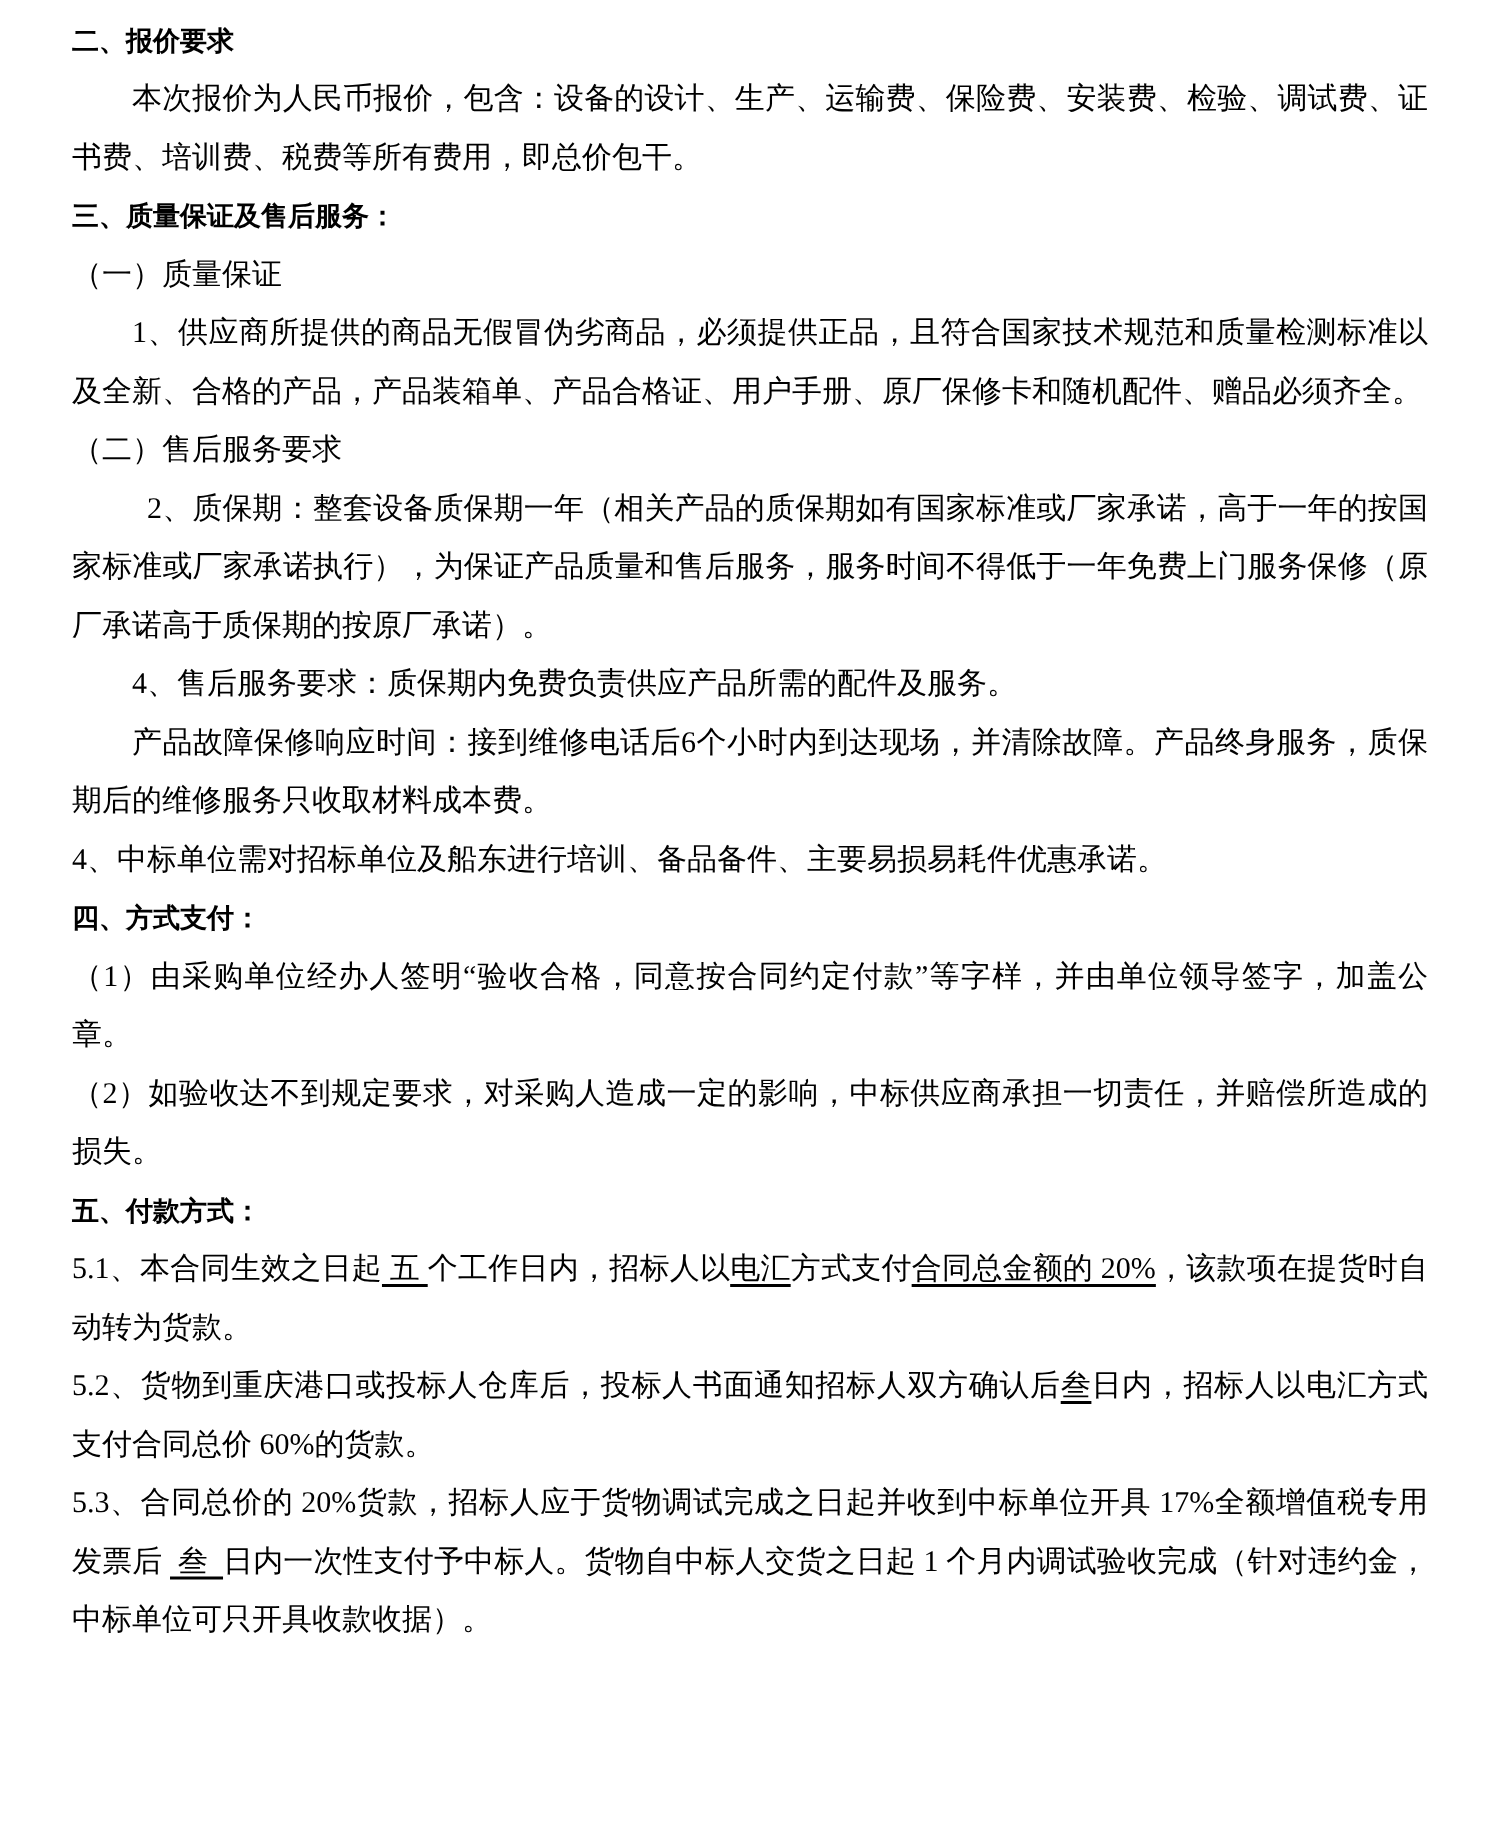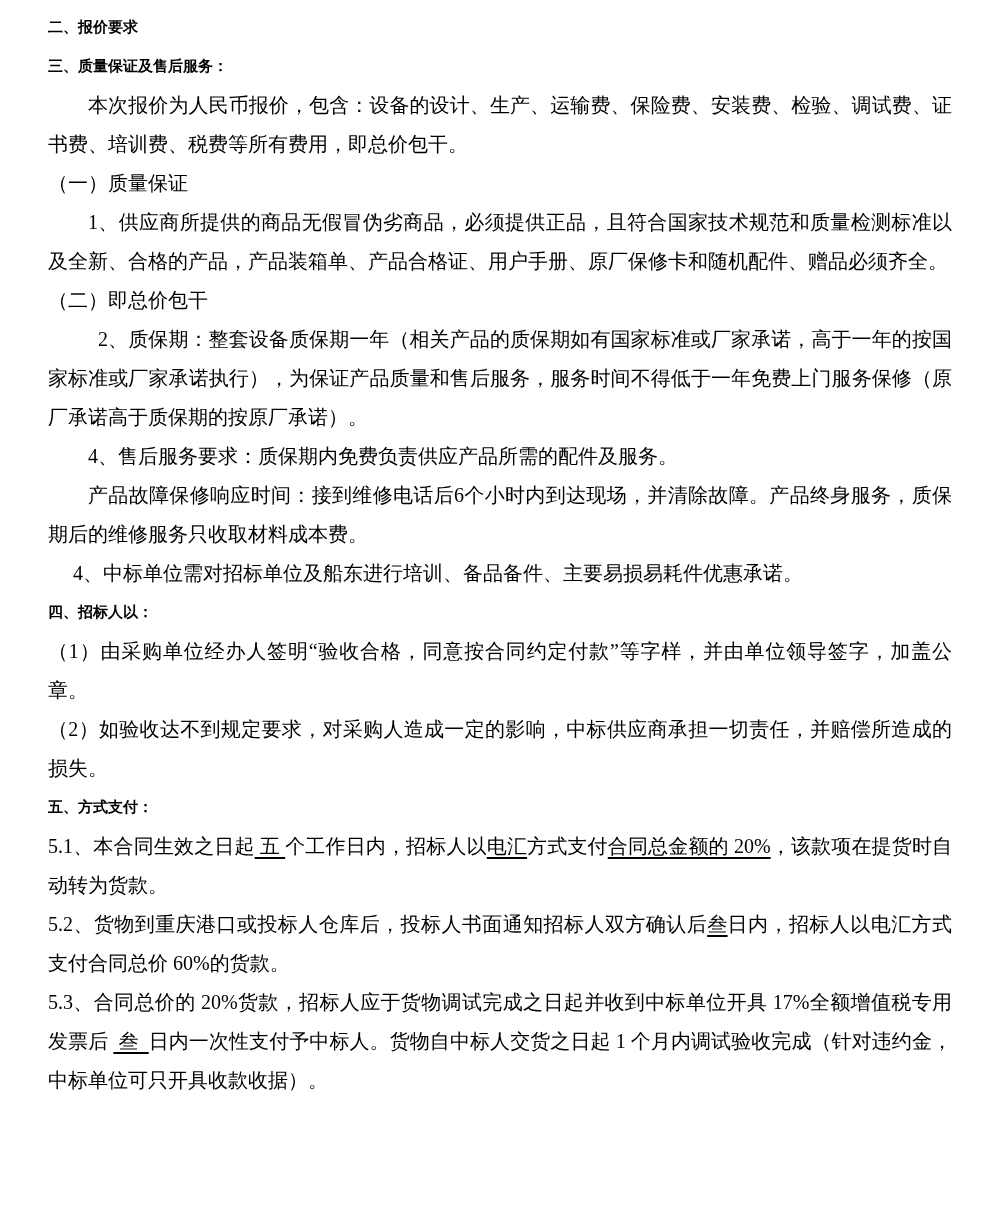--- a/index.html
+++ b/index.html
@@ -20,45 +20,45 @@
   }
   .para {
     margin: 0;
     line-height: 39px;
     text-align: justify;
     text-justify: inter-ideograph;
     word-break: break-all;
   }
   .para.heading {
     font-weight: bold;
-    font-size: 15px;
+    font-size: 18px;
   }
   .seg-bold { font-weight: bold; }
   .seg-underline {
     text-decoration: underline;
     text-decoration-thickness: 1.5px;
     text-underline-offset: 4px;
   }
 </style>
 </head>
 <body>
 
 <div class="page">
   <div>
       <div class="para heading" style="text-indent: 0em;"><span class="seg-bold ">二、报价要求</span></div>
+      <div class="para" style="text-indent: 2em;"><span class="">本次报价为人民币报价，包含：设备的设计、生产、运输费、保险费、安装费、检验、调试费、证书费、培训费、税费等所有费用，即总价包干。</span></div>
       <div class="para heading" style="text-indent: 0em;"><span class="seg-bold ">三、质量保证及售后服务：</span></div>
-      <div class="para" style="text-indent: 2em;"><span class="">本次报价为人民币报价，包含：设备的设计、生产、运输费、保险费、安装费、检验、调试费、证书费、培训费、税费等所有费用，即总价包干。</span></div>
       <div class="para" style="text-indent: 0em;"><span class="">（一）质量保证</span></div>
       <div class="para" style="text-indent: 2em;"><span class="">1、供应商所提供的商品无假冒伪劣商品，必须提供正品，且符合国家技术规范和质量检测标准以及全新、合格的产品，产品装箱单、产品合格证、用户手册、原厂保修卡和随机配件、赠品必须齐全。</span></div>
-      <div class="para" style="text-indent: 0em;"><span class="">（二）即总价包干</span></div>
+      <div class="para" style="text-indent: 0em;"><span class="">（二）售后服务要求</span></div>
       <div class="para" style="text-indent: 2.5em;"><span class="">2、质保期：整套设备质保期一年（相关产品的质保期如有国家标准或厂家承诺，高于一年的按国家标准或厂家承诺执行），为保证产品质量和售后服务，服务时间不得低于一年免费上门服务保修（原厂承诺高于质保期的按原厂承诺）。</span></div>
       <div class="para" style="text-indent: 2em;"><span class="">4、售后服务要求：质保期内免费负责供应产品所需的配件及服务。</span></div>
       <div class="para" style="text-indent: 2em;"><span class="">产品故障保修响应时间：接到维修电话后6个小时内到达现场，并清除故障。产品终身服务，质保期后的维修服务只收取材料成本费。</span></div>
-      <div class="para" style="text-indent: 0em; margin-left: 25px;"><span class="">4、中标单位需对招标单位及船东进行培训、备品备件、主要易损易耗件优惠承诺。</span></div>
-      <div class="para heading" style="text-indent: 0em;"><span class="seg-bold ">四、招标人以：</span></div>
+      <div class="para" style="text-indent: 0em;"><span class="">4、中标单位需对招标单位及船东进行培训、备品备件、主要易损易耗件优惠承诺。</span></div>
+      <div class="para heading" style="text-indent: 0em;"><span class="seg-bold ">四、方式支付：</span></div>
       <div class="para" style="text-indent: 0em;"><span class="">（1）由采购单位经办人签明“验收合格，同意按合同约定付款”等字样，并由单位领导签字，加盖公章。</span></div>
       <div class="para" style="text-indent: 0em;"><span class="">（2）如验收达不到规定要求，对采购人造成一定的影响，中标供应商承担一切责任，并赔偿所造成的损失。</span></div>
-      <div class="para heading" style="text-indent: 0em;"><span class="seg-bold ">五、方式支付：</span></div>
+      <div class="para heading" style="text-indent: 0em;"><span class="seg-bold ">五、付款方式：</span></div>
       <div class="para" style="text-indent: 0em;"><span class="">5.1、本合同生效之日起</span><span class="seg-underline">&nbsp;五&nbsp;</span><span class="">个工作日内，招标人以</span><span class="seg-underline">电汇</span><span class="">方式支付</span><span class="seg-underline">合同总金额的 20%</span><span class="">，该款项在提货时自动转为货款。</span></div>
       <div class="para" style="text-indent: 0em; font-family: Liberation Serif, serif;"><span class="">5.2、货物到重庆港口或投标人仓库后，投标人书面通知招标人双方确认后</span><span class="seg-underline">叁</span><span class="">日内，招标人以电汇方式支付合同总价 60%的货款。</span></div>
       <div class="para" style="text-indent: 0em;"><span class="">5.3、合同总价的 20%货款，招标人应于货物调试完成之日起并收到中标单位开具 17%全额增值税专用发票后&nbsp;</span><span class="seg-underline">&nbsp;叁&nbsp;&nbsp;</span><span class="">日内一次性支付予中标人。货物自中标人交货之日起 1 个月内调试验收完成（针对违约金，中标单位可只开具收款收据）。</span></div>
     </div>
 </div>
 
 </body></html>

